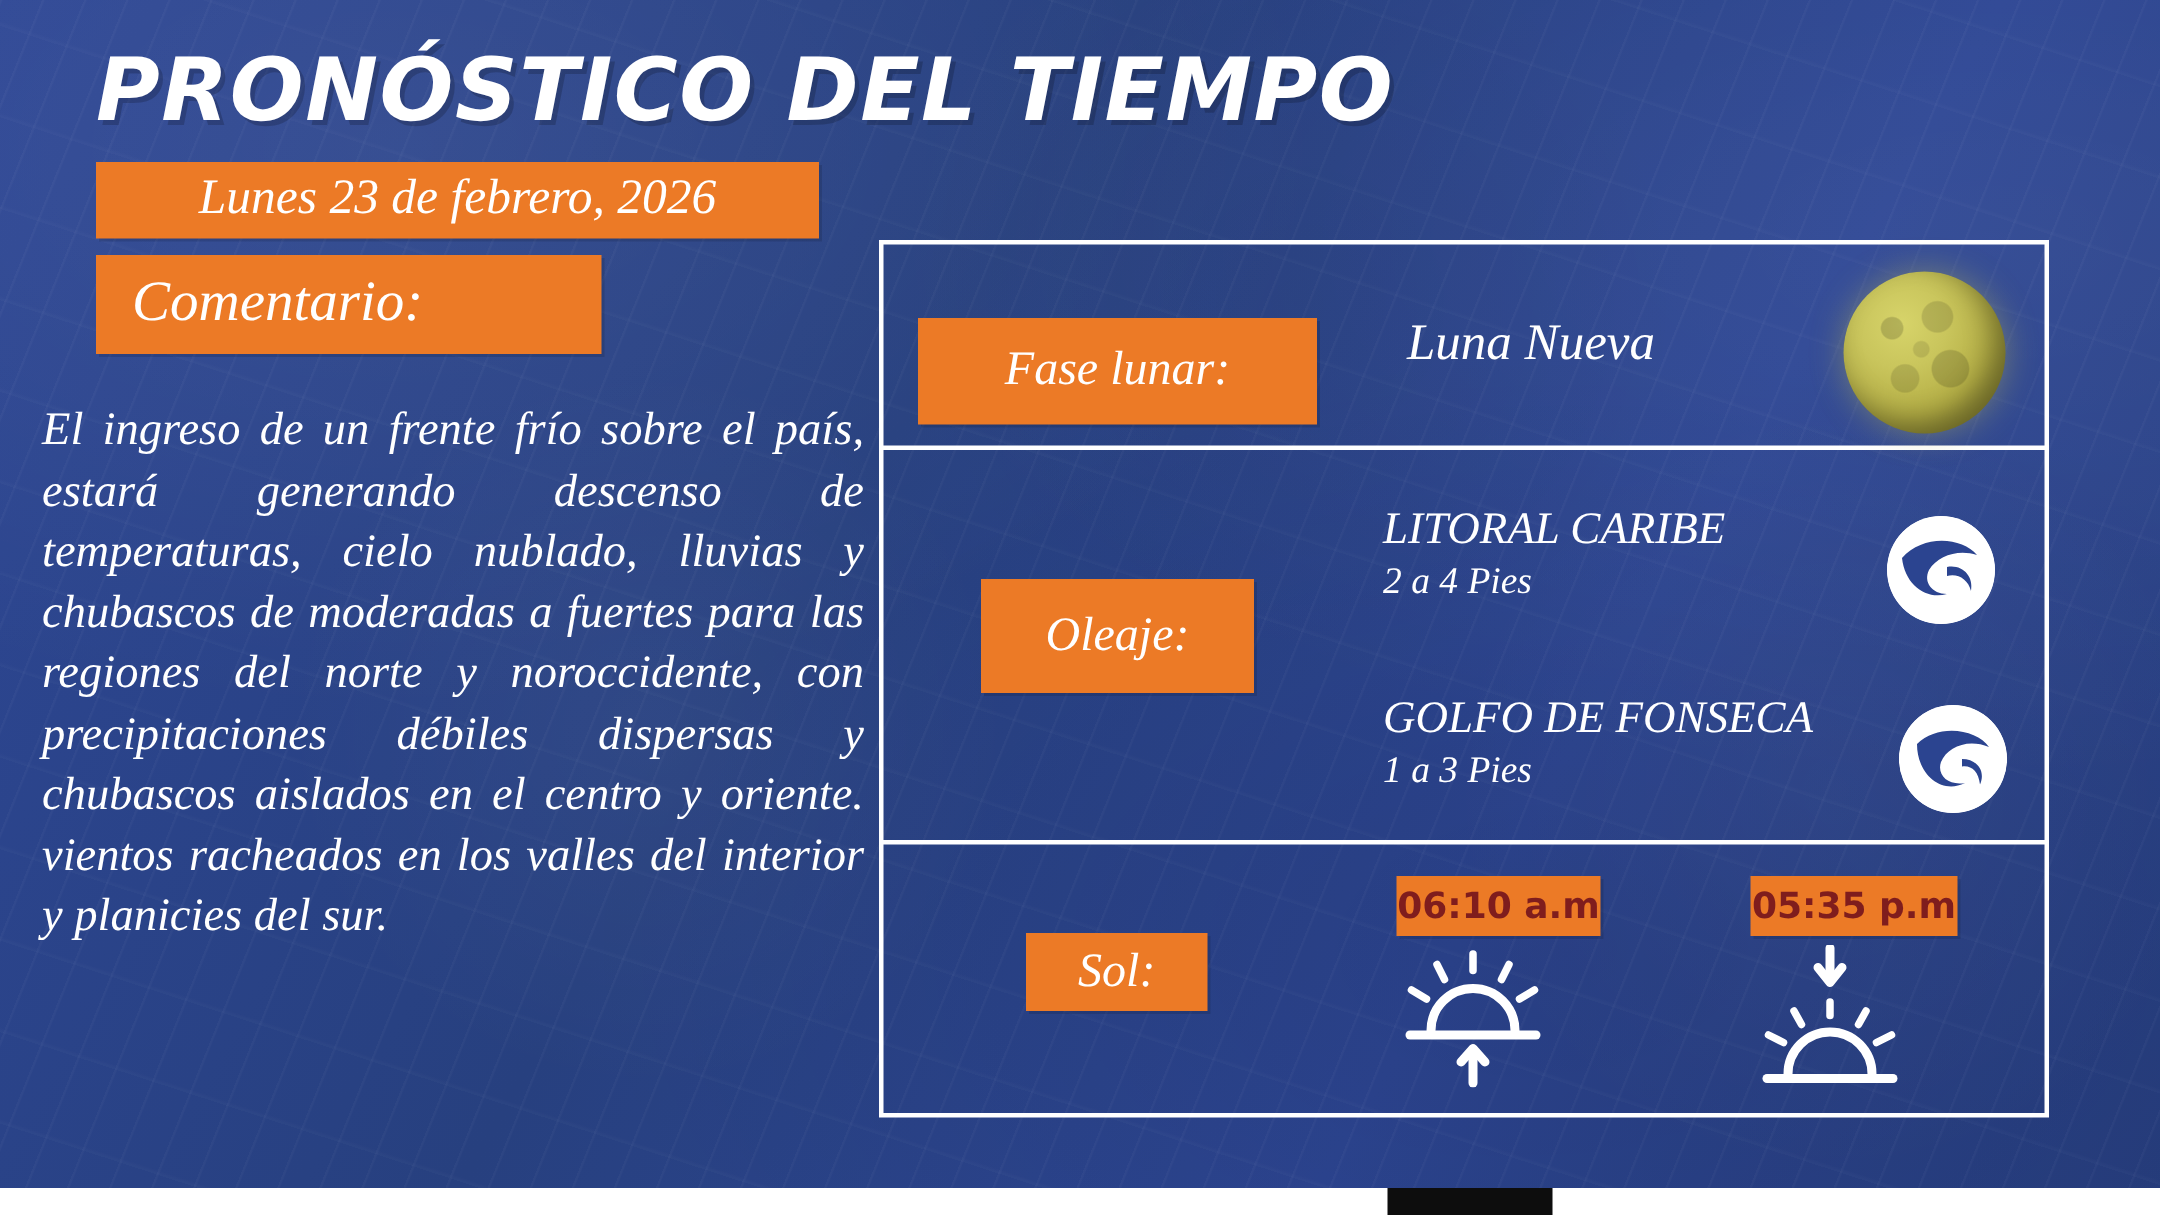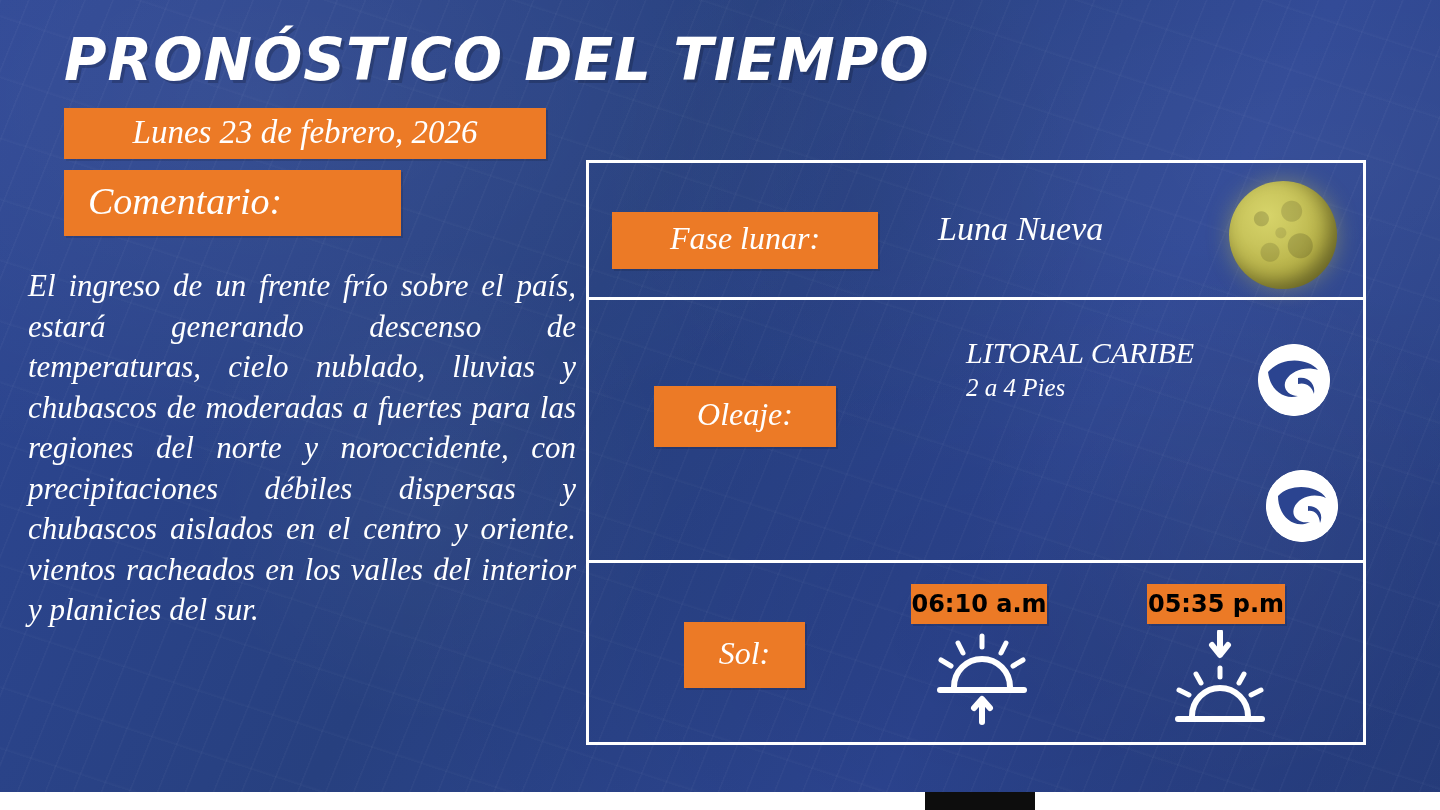--- a/index.html
+++ b/index.html
@@ -153,23 +153,23 @@
     font-family: "Liberation Serif", serif;
     font-style: italic;
     display: flex;
     align-items: center;
     justify-content: center;
     font-size: 32px;
     box-shadow: 2px 2px 0 rgba(0,0,0,0.12);
     padding-bottom: 4px;
     box-sizing: border-box;
   }
-  .tag-moon   { left: 612px; top: 212px; width: 266px; height: 57px; }
-  .tag-swell  { left: 654px; top: 386px; width: 182px; height: 61px; }
-  .tag-sun    { left: 684px; top: 622px; width: 121px; height: 66px; }
+  .tag-moon   { left: 612px; top: 212px; width: 266px; height: 71px; }
+  .tag-swell  { left: 654px; top: 386px; width: 182px; height: 76px; }
+  .tag-sun    { left: 684px; top: 622px; width: 121px; height: 52px; }
 
   .moon-value {
     position: absolute;
     left: 938px;
     top: 210px;
     font-size: 34px;
     color: #ffffff;
     font-family: "Liberation Serif", serif;
     font-style: italic;
     white-space: nowrap;
@@ -208,45 +208,46 @@
     white-space: nowrap;
   }
   .swell-row .height {
     font-family: "Liberation Serif", serif;
     font-style: italic;
     color: #ffffff;
     font-size: 25px;
     margin-top: 4px;
     white-space: nowrap;
   }
-  .swell-caribe { left: 922px; top: 336px; margin-left: 44px; }
+  .swell-caribe { left: 922px; top: 336px; }
   .swell-fonseca { left: 922px; top: 462px; }
 
   .wave-icon {
     position: absolute;
     width: 72px;
     height: 72px;
     border-radius: 50%;
     background: #ffffff;
     overflow: hidden;
   }
   .wave-caribe { left: 1258px; top: 344px; }
   .wave-fonseca { left: 1266px; top: 470px; }
   .time-chip {
     position: absolute;
     background: #ec7a26;
-    color: #000000;
+    color: #7f1d1d;
     font-family: "DejaVu Sans", sans-serif;
     font-weight: bold;
     font-size: 24px;
     display: flex;
     align-items: center;
     justify-content: center;
     height: 40px;
     box-shadow: 2px 2px 0 rgba(0,0,0,0.12);
+    margin-left: 20px;
   }
   .chip-sunrise { left: 911px; top: 584px; width: 136px; }
   .chip-sunset  { left: 1147px; top: 584px; width: 138px; }
 
   .sunrise-icon { position: absolute; left: 930px; top: 630px; width: 104px; height: 95px; }
   .sunset-icon  { position: absolute; left: 1168px; top: 630px; width: 104px; height: 95px; }
 </style>
 </head>
 <body>
 
@@ -277,20 +278,24 @@
     <div class="height">2 a 4 Pies</div>
   </div>
   <div class="wave-icon wave-caribe">
     <svg viewBox="0 0 72 72" width="72" height="72" aria-hidden="true">
       <circle cx="36" cy="36" r="36" fill="#ffffff"></circle>
       <path d="M10 28 C24 12, 50 14, 60 26 C48 22, 34 26, 28 36 C24 44, 30 52, 40 52 C26 56, 12 46, 10 28 Z" fill="#2b4490"></path>
       <path d="M40 34 C50 32, 58 40, 56 50 C54 42, 47 38, 40 40 Z" fill="#2b4490"></path>
     </svg>
   </div>
 
+  <div class="swell-row swell-fonseca">
+    <div class="zone">GOLFO DE FONSECA</div>
+    <div class="height">1 a 3 Pies</div>
+  </div>
   <div class="wave-icon wave-fonseca">
     <svg viewBox="0 0 72 72" width="72" height="72" aria-hidden="true">
       <circle cx="36" cy="36" r="36" fill="#ffffff"></circle>
       <path d="M12 26 C26 12, 52 16, 60 28 C46 22, 32 28, 28 38 C25 47, 33 54, 44 52 C28 60, 12 46, 12 26 Z" fill="#2b4490"></path>
       <path d="M42 36 C52 36, 58 44, 54 53 C53 44, 48 40, 42 41 Z" fill="#2b4490"></path>
     </svg>
   </div>
 
   <div class="label-tag tag-sun">Sol:</div>
 

